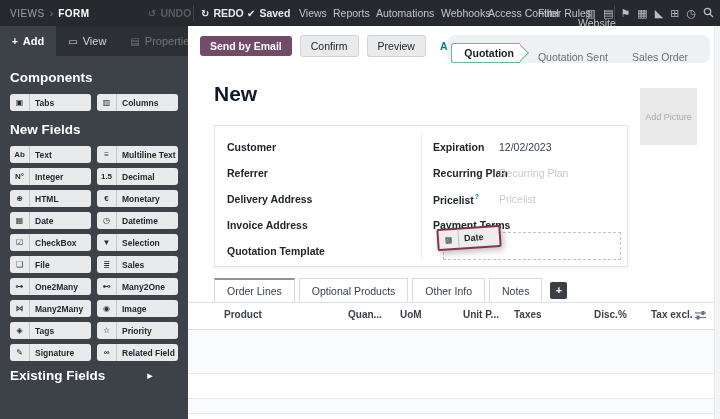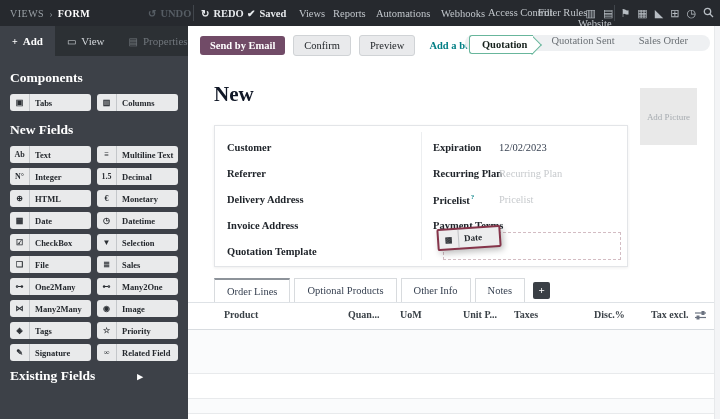--- a/index.html
+++ b/index.html
@@ -1,18 +1,18 @@
 <!DOCTYPE html>
 <html><head>
 <meta charset="utf-8">
 <style>
   * { margin:0; padding:0; box-sizing:border-box; }
   html,body { width:720px; height:419px; overflow:hidden; }
   body { font-family:"Liberation Sans","DejaVu Sans",sans-serif; background:#fff; position:relative; }
-  #stage { position:absolute; inset:0; width:720px; height:419px; background:#701a75;font-family:Liberation Serif, serif; }
+  #stage { position:absolute; inset:0; width:720px; height:419px; background:#701a75; }
 
   
   #topbar { position:absolute; left:0; top:0; width:720px; height:26px; background:#26292e; color:#c2c7cc; }
   #topbar .abs { position:absolute; top:0; height:26px; display:flex; align-items:center; font-size:10.5px; white-space:nowrap; }
   .crumb-root { color:#9aa0a6; letter-spacing:.5px; font-size:10px; }
   .crumb-sep { color:#7d838a; margin:0 5px; }
   .crumb-cur { color:#fff; font-weight:700; letter-spacing:.5px; font-size:10px; }
   .tb-btn { font-weight:600; }
   .tb-undo { color:#565d64; }
   .tb-redo { color:#e8ebee; }
@@ -43,21 +43,21 @@
   
   #main { position:absolute; left:188px; top:26px; width:532px; height:393px; background:#fff; overflow:hidden; }
   #scrolltrack { position:absolute; right:0; top:0; bottom:0; width:6px; background:#f3f4f6; border-left:1px solid #e7e9eb; }
 
   #toolbar { position:absolute; left:12px; top:9px; display:flex; align-items:center; gap:8px; }
   .btn { font-size:10.5px; padding:4px 10px; border-radius:3px; white-space:nowrap; }
   .btn-primary { background:#714b67; color:#fff; font-weight:600; }
   .btn-light { background:#e9eaec; color:#212529; border:1px solid #d0d3d6; }
   .link-teal { color:#017e84; font-size:10.5px; font-weight:600; margin-left:6px; }
 
-  #statusbar { position:absolute; right:10px; top:9px; height:16px; background:#eef0f2; border-radius:8px; display:flex; align-items:flex-start; padding:0 10px 0 4px; }
+  #statusbar { position:absolute; right:10px; top:9px; height:28px; background:#eef0f2; border-radius:8px; display:flex; align-items:flex-end; padding:0 10px 0 4px; }
   .step { font-size:10.5px; color:#6b7075; padding:0 12px; white-space:nowrap; }
   .step-active-wrap { position:relative; display:flex; align-items:center; }
   .step-active { position:relative; z-index:2; background:#fff; border:1px solid #68b69c; border-right:none; border-radius:3px 0 0 3px; padding:3px 6px 3px 12px; font-size:10.5px; font-weight:700; color:#16211c; white-space:nowrap; }
   .step-arrow { width:14px; height:14px; background:#fff; border-top:1px solid #68b69c; border-right:1px solid #68b69c; transform:rotate(45deg); margin-left:-8px; z-index:1; }
 
   #page-title { position:absolute; left:26px; top:56px; font-size:21px; font-weight:700; color:#111827; }
   #add-picture { position:absolute; left:452px; top:62px; width:57px; height:57px; background:#e9e9e9; color:#a6abb0; font-size:9px; display:flex; align-items:center; justify-content:center; }
 
   #field-card { position:absolute; left:26px; top:99px; width:414px; height:142px; background:#fff; border:1px solid #e3e5e8; box-shadow:0 1px 3px rgba(0,0,0,.07); }
   #card-divider { position:absolute; left:206px; top:6px; bottom:6px; width:1px; background:#eceef0; }

